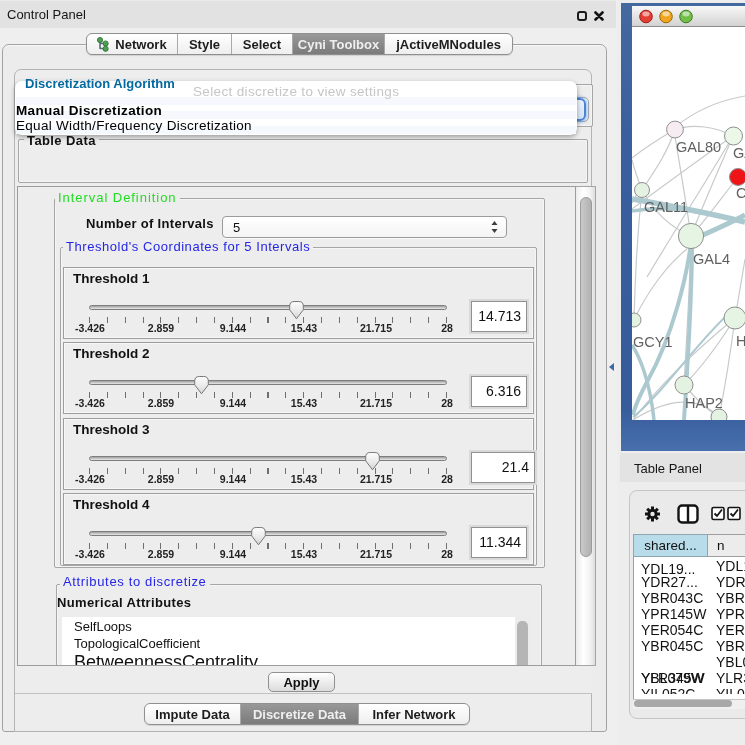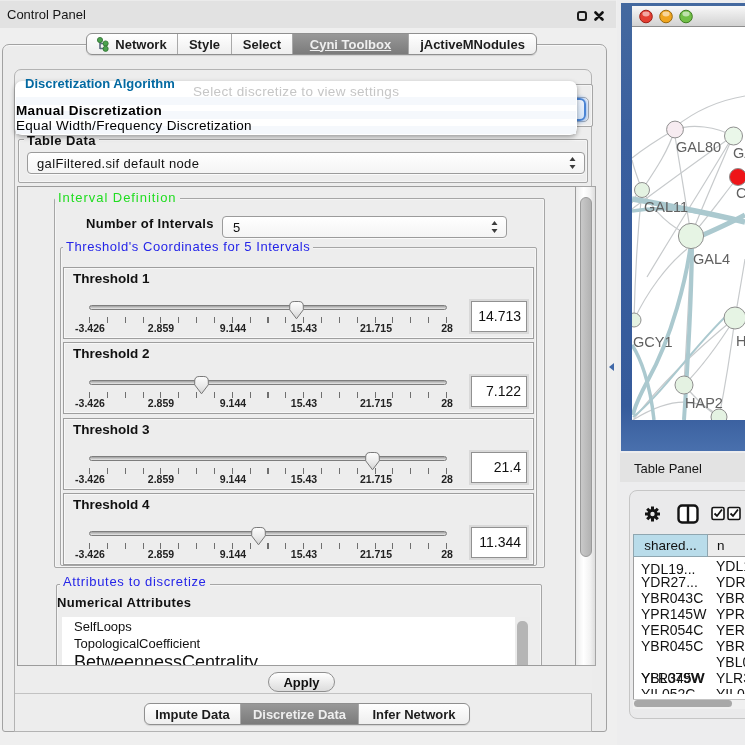--- a/index.html
+++ b/index.html
@@ -55,39 +55,33 @@
     <div class="it" style="width:91px;">
       <svg width="13" height="15" viewBox="0 0 13 15" style="margin-right:5px;">
         <path d="M3,3 L3,12 M3,6.5 L8,6.5 M3,11.5 L8,11.5" stroke="#5a6c7e" stroke-width="1.6" fill="none"></path>
         <circle cx="3" cy="3" r="2.6" fill="#4ba24e" stroke="#2e6e31" stroke-width="0.8"></circle>
         <circle cx="8.6" cy="6.5" r="2.6" fill="#4ba24e" stroke="#2e6e31" stroke-width="0.8"></circle>
         <circle cx="8.6" cy="11.8" r="2.6" fill="#4ba24e" stroke="#2e6e31" stroke-width="0.8"></circle>
       </svg>
       Network</div>
     <div class="it" style="width:54px;">Style</div>
     <div class="it" style="width:61px;">Select</div>
-    <div class="it sel" style="width:116px;text-decoration:underline;">Cyni Toolbox</div>
+    <div class="it sel" style="width:92px;">Cyni Toolbox</div>
     <div class="it" style="width:127px;">jActiveMNodules</div>
   </div>
 
   <div class="abs" style="left:14px;top:69px;width:578px;height:663px;background:#ededed;border:1px solid #b3b3b3;border-radius:7px 7px 0 0;"></div>
 
   <div class="tpanel" style="left:20px;top:84px;width:573px;height:43px;"></div>
 
   <div class="abs" style="left:560px;top:97px;width:29px;height:25px;background:linear-gradient(#ffffff,#f0f0f0);border:1px solid #a5a5a5;border-radius:5px;"></div>
   <div class="abs" style="left:566px;top:98px;width:20px;height:23px;border-radius:6px;background:linear-gradient(#ecf3fc,#d3e4f8);border:2.5px solid #4a84d4;box-shadow:0 0 3px 1.5px rgba(100,155,230,0.55);"></div>
 
   <div class="tpanel" style="left:18px;top:139px;width:570px;height:44px;"></div>
   <div class="ttitle bold" style="left:24px;top:134px;color:#111;">Table Data</div>
-  <div class="combo" style="left:27px;top:152px;width:558px;height:22px;">
-    <span style="margin-left:9px;letter-spacing:0.35px;">galFiltered.sif default node</span>
-    <svg class="arr" viewBox="0 0 7 12">
-        <path d="M3.5,0 L6.5,4 L0.5,4 Z M3.5,12 L6.5,8 L0.5,8 Z" fill="#3c3c3c"></path>
-      </svg>
-  </div>
 
   <div class="abs" style="left:15px;top:81px;width:562px;height:54px;background:#ffffff;border-radius:7px;box-shadow:0 2px 5px rgba(0,0,0,0.35);"></div>
   <div class="abs" style="left:16px;top:97px;width:560px;height:8px;background:#f5f8fc;"></div>
   <div class="abs" style="left:16px;top:111px;width:560px;height:8px;background:#f5f8fc;"></div>
   <div class="abs" style="left:16px;top:126px;width:560px;height:8px;background:#f5f8fc;"></div>
   <div class="abs bold" style="left:25px;top:76px;font-size:13px;color:#0369a1;">Discretization Algorithm</div>
   <div class="abs" style="left:193px;top:84px;font-size:13.5px;color:#c6c6c6;letter-spacing:0.35px;">Select discretize to view settings</div>
   <div class="abs bold" style="left:16px;top:103px;font-size:13.5px;color:#000;letter-spacing:0.35px;">Manual Discretization</div>
   <div class="abs" style="left:16px;top:117.5px;font-size:13.5px;color:#000;letter-spacing:0.3px;">Equal Width/Frequency Discretization</div>
 
@@ -135,39 +129,39 @@
             <i style="left:72px;">2.859</i>
             <i style="left:144px;">9.144</i>
             <i style="left:215px;">15.43</i>
             <i style="left:287px;">21.715</i>
             <i style="left:358px;">28</i>
           </div>
         <svg class="thumb" style="left:129px;" viewBox="0 0 17 20">
             <path d="M1.7,6 Q1.7,1.5 6.2,1.5 L10.8,1.5 Q15.3,1.5 15.3,6 L15.3,9.8 L8.5,18.8 L1.7,9.8 Z" fill="url(#gthumb)" stroke="#787878"></path>
           </svg>
         <div class="fieldwrap" style="left:405px;top:31px;width:60px;height:35px;">
-            <div class="fieldin">7.122</div>
+            <div class="fieldin">6.316</div>
           </div>
       </div>
       <div class="trow" style="top:231px;">
         <div class="tlabel">Threshold 3</div>
         <div class="track"></div>
         <div class="ticks"></div>
         <div class="tlabs">
             <i style="left:1px;">-3.426</i>
             <i style="left:72px;">2.859</i>
             <i style="left:144px;">9.144</i>
             <i style="left:215px;">15.43</i>
             <i style="left:287px;">21.715</i>
             <i style="left:358px;">28</i>
           </div>
         <svg class="thumb" style="left:300px;" viewBox="0 0 17 20">
             <path d="M1.7,6 Q1.7,1.5 6.2,1.5 L10.8,1.5 Q15.3,1.5 15.3,6 L15.3,9.8 L8.5,18.8 L1.7,9.8 Z" fill="url(#gthumb)" stroke="#787878"></path>
           </svg>
-        <div class="fieldwrap" style="left:405px;top:31px;width:60px;height:35px;">
+        <div class="fieldwrap" style="left:405px;top:31px;width:68px;height:35px;">
             <div class="fieldin">21.4</div>
           </div>
       </div>
       <div class="trow" style="top:306px;">
         <div class="tlabel">Threshold 4</div>
         <div class="track"></div>
         <div class="ticks"></div>
         <div class="tlabs">
             <i style="left:1px;">-3.426</i>
             <i style="left:72px;">2.859</i>
@@ -202,21 +196,21 @@
           <stop offset="0.6" stop-color="#e8e8e8"></stop>
           <stop offset="1" stop-color="#d2d2d2"></stop>
       </linearGradient>
     </defs>
   </svg>
 
   <div class="abs" style="left:576px;top:186px;width:20px;height:480px;background:linear-gradient(90deg,#ececec,#ffffff 40%,#f2f2f2 75%,#dddddd);border:1px solid #a5a5a5;border-left:none;"></div>
   <div class="abs" style="left:580px;top:197px;width:12px;height:360px;background:linear-gradient(90deg,#c9c9c9,#b2b2b2);border:1px solid #9a9a9a;border-radius:7px;"></div>
 
   <div class="abs" style="left:15px;top:666px;width:577px;height:27px;background:#ededed;"></div>
-  <div class="abs" style="left:268px;top:672px;width:67px;height:20px;background:linear-gradient(#ffffff,#dcdcdc);border:1px solid #8f8f8f;border-radius:10px;font-size:13px;font-weight:700;color:#111;display:flex;align-items:center;justify-content:center;">Apply</div>
+  <div class="abs" style="left:268px;top:672px;width:67px;height:20px;background:linear-gradient(#ffffff,#dcdcdc);border:1px solid #8f8f8f;border-radius:5px;font-size:13px;font-weight:700;color:#111;display:flex;align-items:center;justify-content:center;">Apply</div>
   <div class="abs" style="left:15px;top:693px;width:577px;height:1px;background:#c2c2c2;"></div>
 
   <div class="seg" style="left:144px;top:703px;">
     <div class="it" style="width:96px;">Impute Data</div>
     <div class="it sel" style="width:118px;">Discretize Data</div>
     <div class="it" style="width:110px;">Infer Network</div>
   </div>
 
   <div class="abs" style="left:617px;top:0;width:4px;height:745px;background:#ededee;"></div>
   <div class="abs" style="left:609px;top:363px;width:0;height:0;border-top:4px solid transparent;border-bottom:4px solid transparent;border-right:5px solid #4068a8;"></div>

